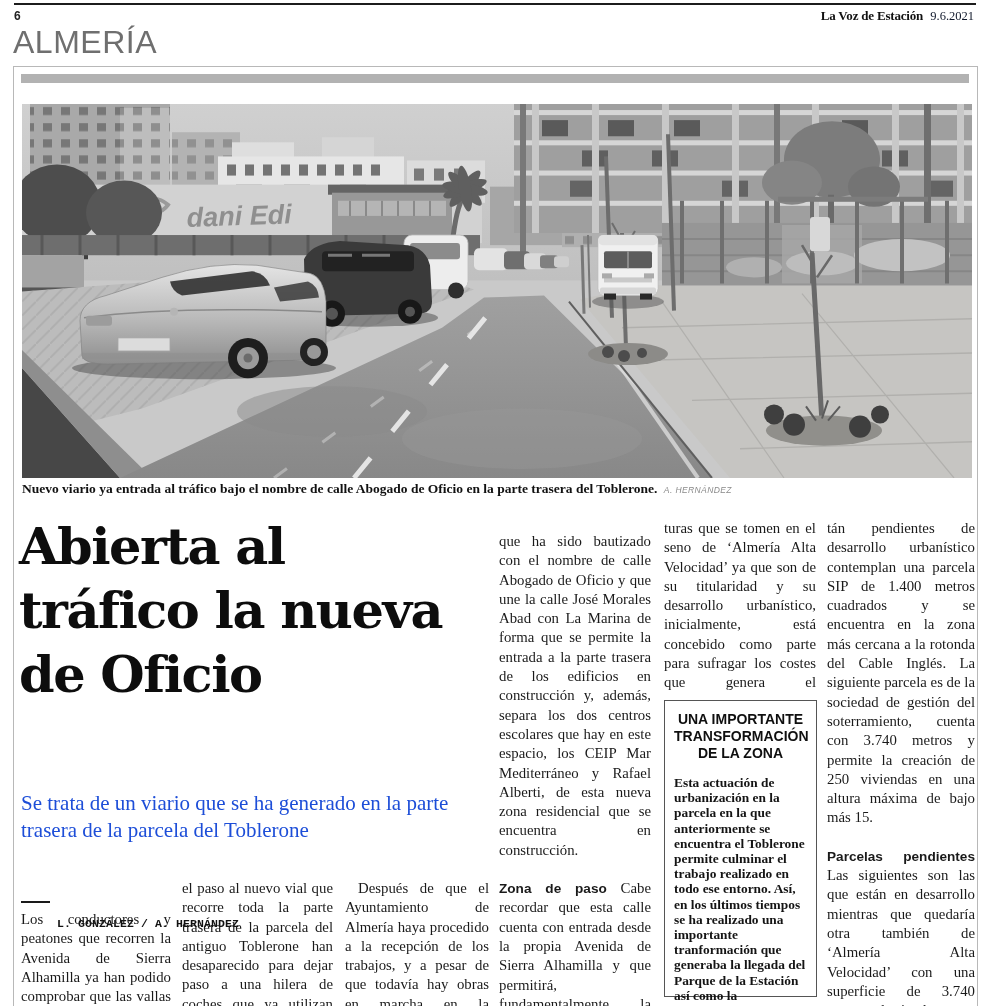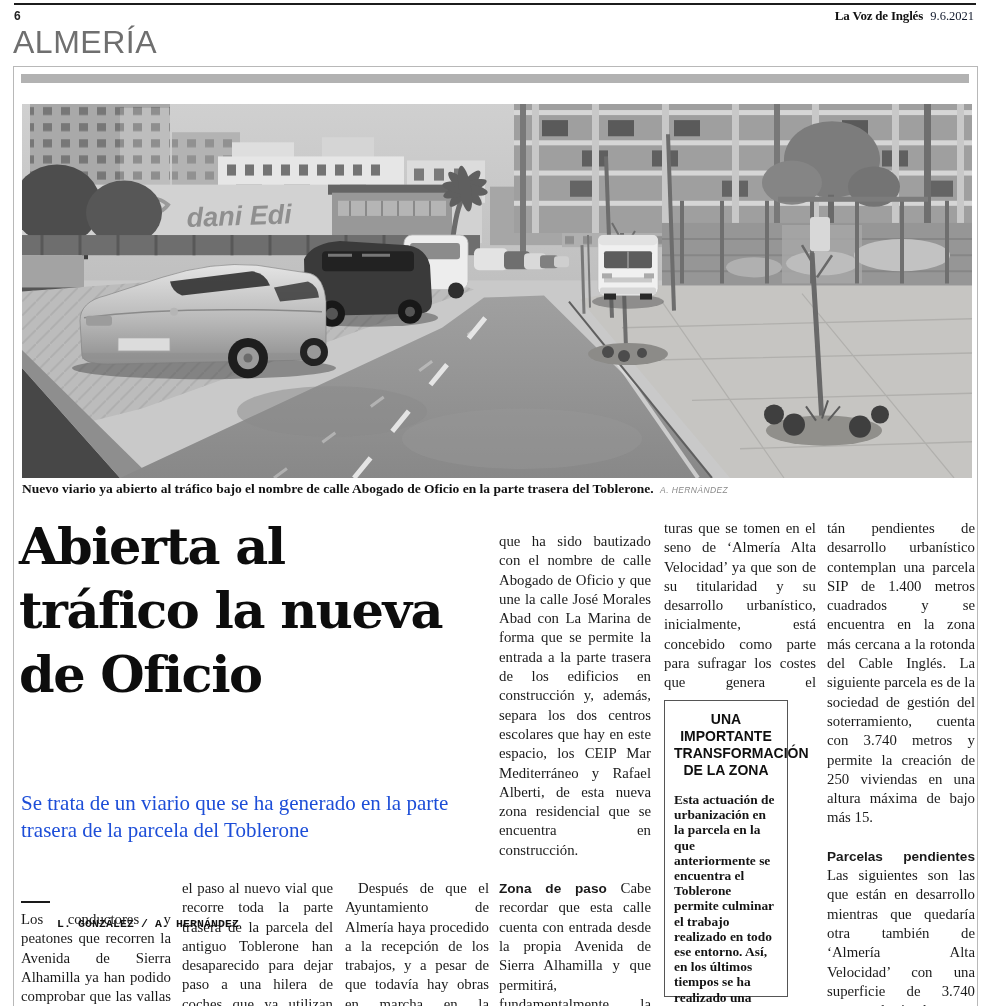--- a/index.html
+++ b/index.html
@@ -48,36 +48,36 @@
   .bodycol p.gap { margin-top:19px; }
   .lead { font-family:"Liberation Sans",sans-serif; font-weight:bold; font-size:13.6px; }
   .col-1 { left:21px;  top:910px; width:150px; height:96px; overflow:hidden; }
   .col-2 { left:182px; top:879px; width:151px; height:127px; overflow:hidden; }
   .col-3 { left:345px; top:879px; width:144px; height:127px; overflow:hidden; }
   .col-4 { left:499px; top:532px; width:152px; height:487px; overflow:hidden; }
   .col-5 { left:664px; top:519px; width:152px; height:172px; overflow:hidden; }
   .col-6 { left:827px; top:519px; width:148px; height:487px; overflow:hidden; }
 
   
-  .side-box { position:absolute; left:664px; top:700px; width:124px; height:297px;
+  .side-box { position:absolute; left:664px; top:700px; width:153px; height:297px;
               box-sizing:border-box; border:1px solid #555; padding:10px 9px 8px 9px; background:#fff; }
   .side-box-title { font-family:"Liberation Sans",sans-serif; font-weight:bold; font-size:14px;
                     line-height:17px; text-align:center; color:#0f0f0f; }
   .side-box-body { margin-top:13px; font-weight:bold; font-size:13.4px; line-height:15.2px;
                    text-align:left; color:#141414; }
 </style>
 </head>
 <body>
 
 <div class="page">
 
   <div class="top-rule"></div>
   <div class="page-number">6</div>
   <div class="masthead-wrap">
-    <span class="masthead">La Voz de Inglés</span>
+    <span class="masthead">La Voz de Estación</span>
     <span class="issue-date">9.6.2021</span>
   </div>
   <div class="section-title">ALMERÍA</div>
 
   <div class="article-frame"></div>
   <div class="kicker-bar"></div>
 
   <div class="photo">
     <svg viewBox="0 0 950 371" preserveAspectRatio="none">
       <defs>
@@ -283,21 +283,21 @@
       <rect x="582" y="172" width="48" height="5" fill="#c9c9c9"></rect>
       <rect x="580" y="168" width="10" height="5" fill="#aaaaaa"></rect>
         <rect x="622" y="168" width="10" height="5" fill="#aaaaaa"></rect>
       <rect x="578" y="182" width="56" height="7" rx="2" fill="#d6d6d6"></rect>
       <rect x="582" y="188" width="12" height="6" fill="#2a2a2a"></rect>
         <rect x="618" y="188" width="12" height="6" fill="#2a2a2a"></rect>
     </svg>
   </div>
 
   <div class="caption">
-    <span>Nuevo viario ya abierto al tráfico bajo el nombre de calle Abogado de Oficio en la parte trasera del Toblerone.</span>
+    <span>Nuevo viario ya entrada al tráfico bajo el nombre de calle Abogado de Oficio en la parte trasera del Toblerone.</span>
     <span class="credit">A. HERNÁNDEZ</span>
   </div>
 
   <div class="headline">
     <div>Abierta al</div>
     <div>tráfico la nueva</div>
     <div>de Oficio</div>
   </div>
 
   <div class="subheadline">Se trata de un viario que se ha generado en la parte trasera de la parcela del Toblerone</div>

